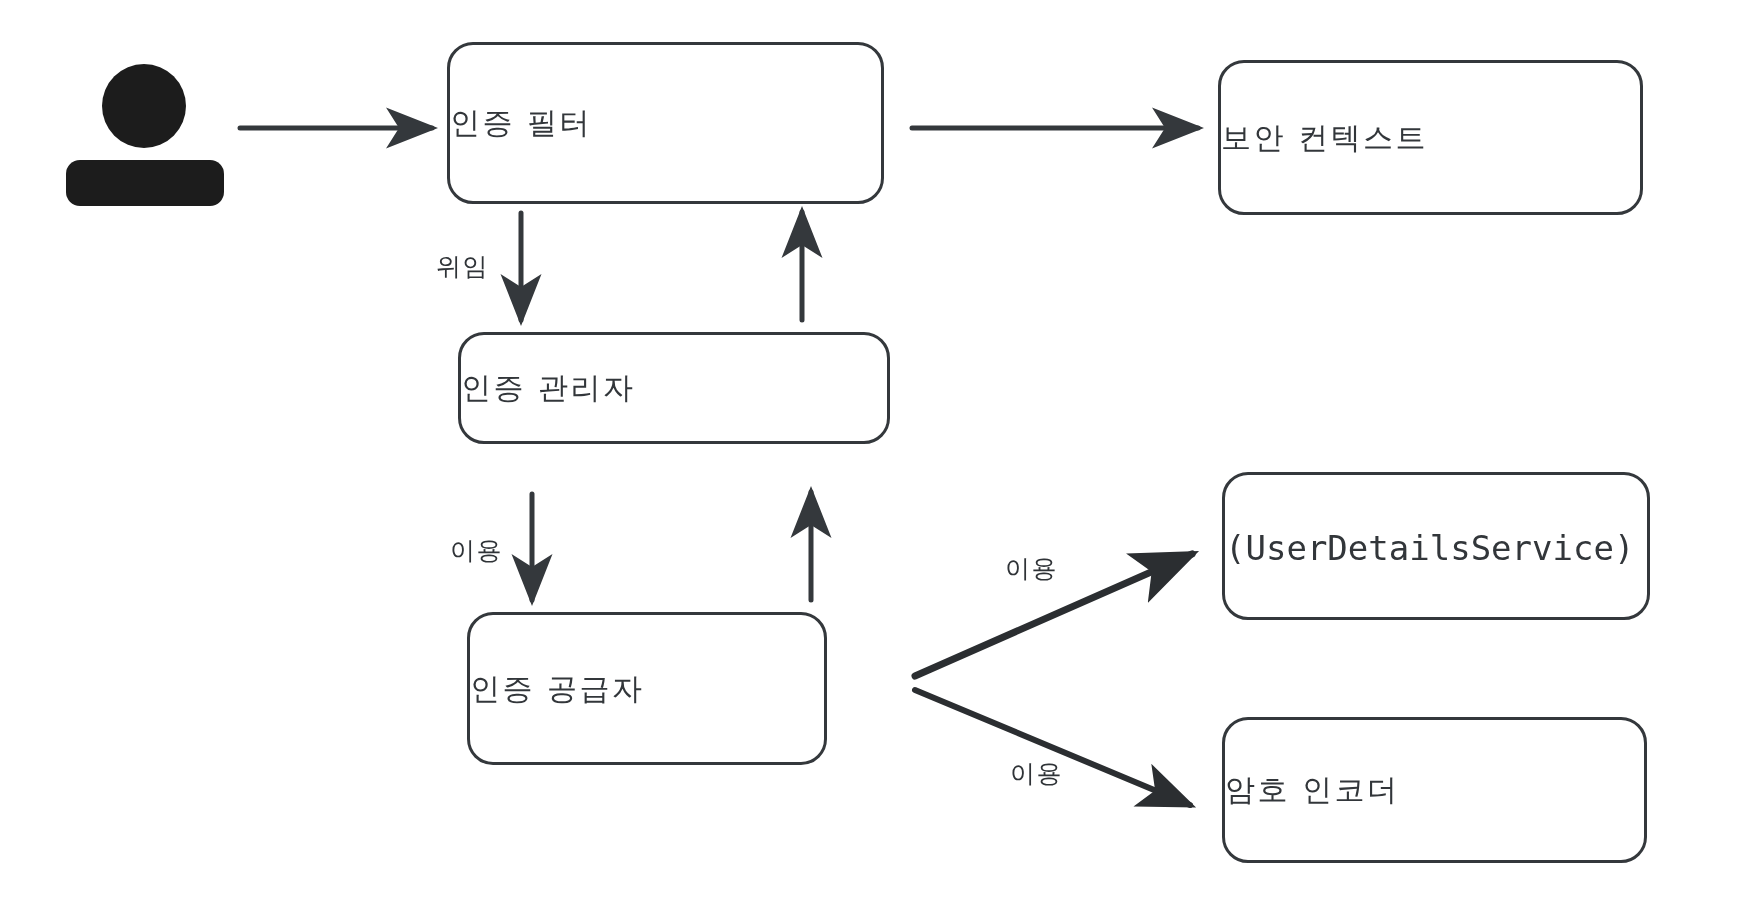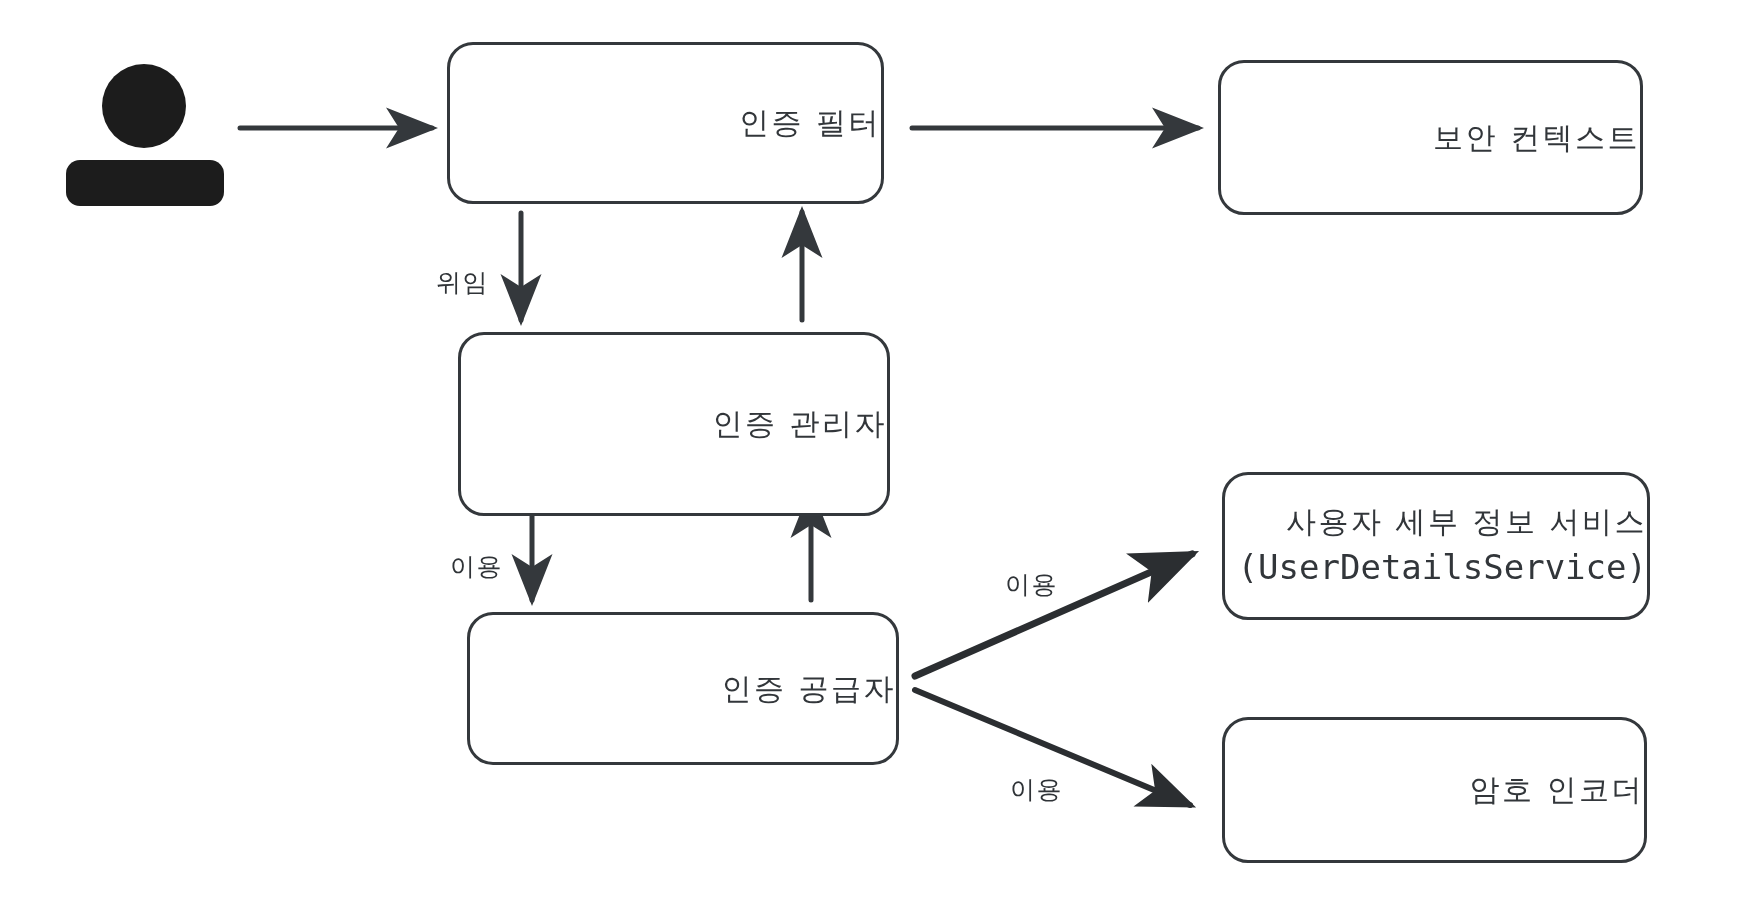--- a/index.html
+++ b/index.html
@@ -23,21 +23,21 @@
     pointer-events:none;
   }
   .node{
     position:absolute;
     box-sizing:border-box;
     background:#ffffff;
     border:3.5px solid #34383c;
     border-radius:26px;
     display:flex;
     flex-direction:column;
-    align-items:flex-end;
+    align-items:flex-start;
     justify-content:center;
     text-align:center;
     color:#2b2f33;
   }
   .node .title{
     font-size:30px;
     letter-spacing:2.5px;
     line-height:1.25;
     white-space:nowrap;
     color:#32363a;
@@ -50,21 +50,20 @@
     margin-top:4px;
     white-space:nowrap;
     color:#32363a;
   }
   .edge-label{
     position:absolute;
     font-size:25px;
     letter-spacing:1.5px;
     color:#2f3337;
     white-space:nowrap;
-    margin-top:16px;
   }
   .actor{
     position:absolute;
   }
   .actor .head{
     position:absolute;
     background:#1c1c1c;
     border-radius:50%;
   }
   .actor .body{
@@ -127,30 +126,29 @@
   </svg>
 
   <div class="node" style="left:447px; top:42px; width:437px; height:162px;">
     <div class="title">인증 필터</div>
   </div>
 
   <div class="node" style="left:1218px; top:40px; width:425px; height:155px;margin-top:20px;">
     <div class="title">보안 컨텍스트</div>
   </div>
 
-  <div class="node" style="left:458px; top:332px; width:432px; height:184px;">
+  <div class="node" style="left:458px; top:332px; width:432px; height:112px;">
     <div class="title">인증 관리자</div>
   </div>
 
-  <div class="node" style="left:467px; top:612px; width:432px; height:153px;">
+  <div class="node" style="left:467px; top:612px; width:360px; height:153px;">
     <div class="title">인증 공급자</div>
   </div>
 
   <div class="node" style="left:1222px; top:472px; width:428px; height:148px;">
-    <div class="title">사용자 세부 정보 서비스</div>
     <div class="subtitle">(UserDetailsService)</div>
   </div>
 
   <div class="node" style="left:1222px; top:717px; width:425px; height:146px;">
     <div class="title">암호 인코더</div>
   </div>
 
   <div class="edge-label" style="left:436px; top:250px;">위임</div>
 
   <div class="edge-label" style="left:450px; top:534px;">이용</div>

